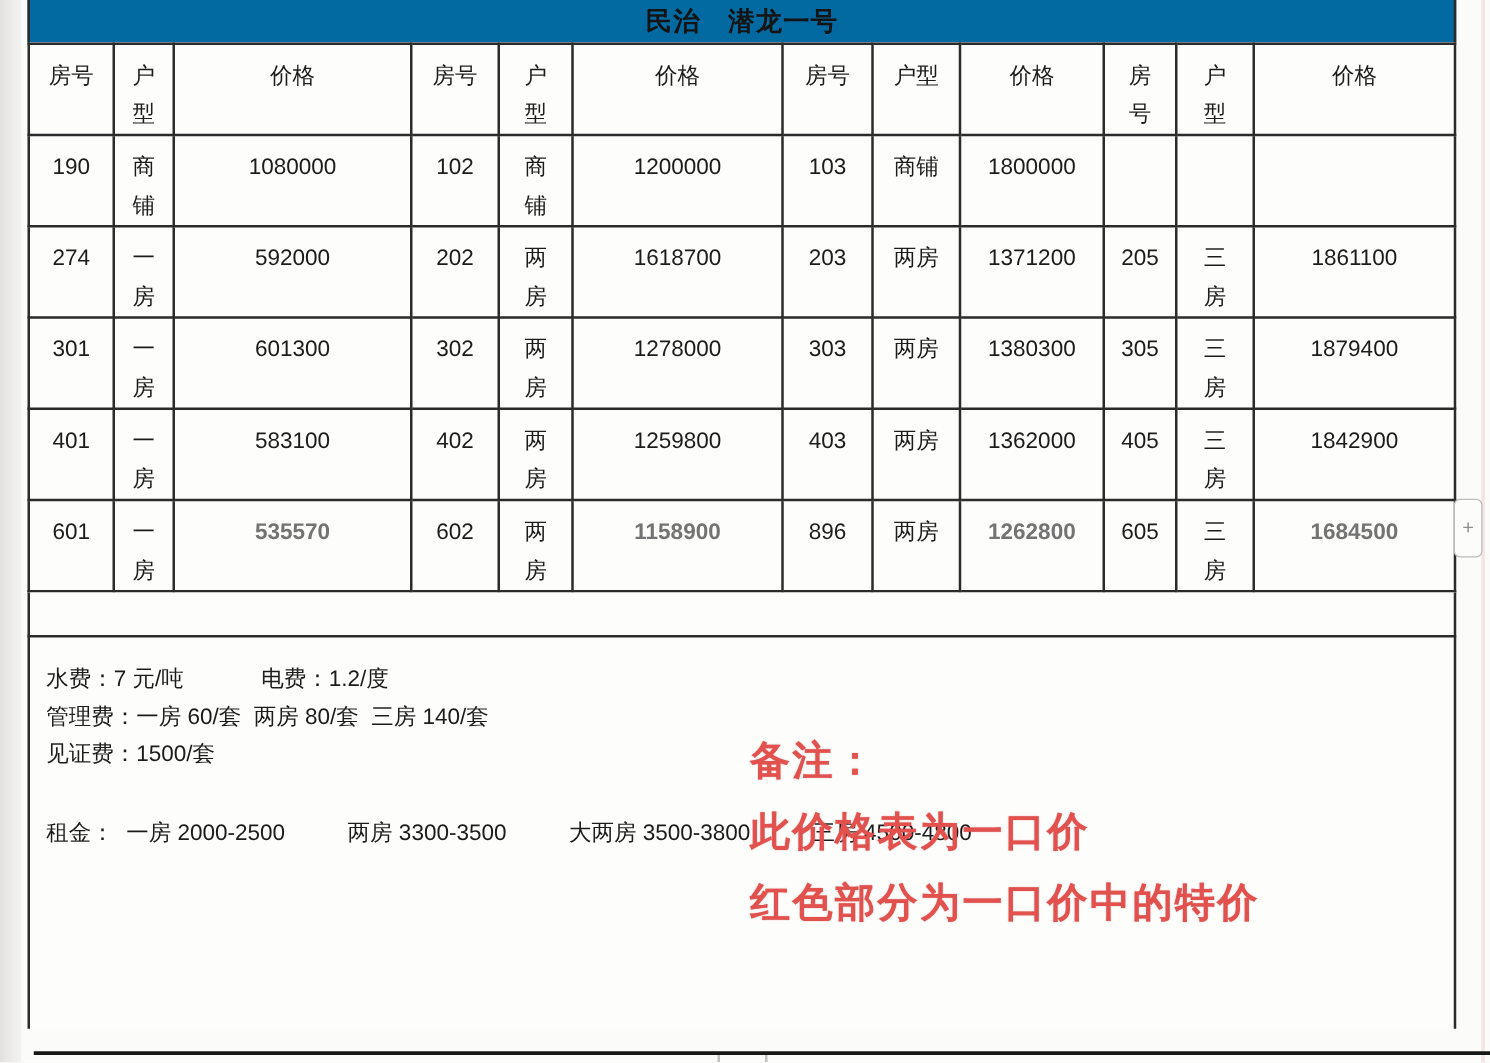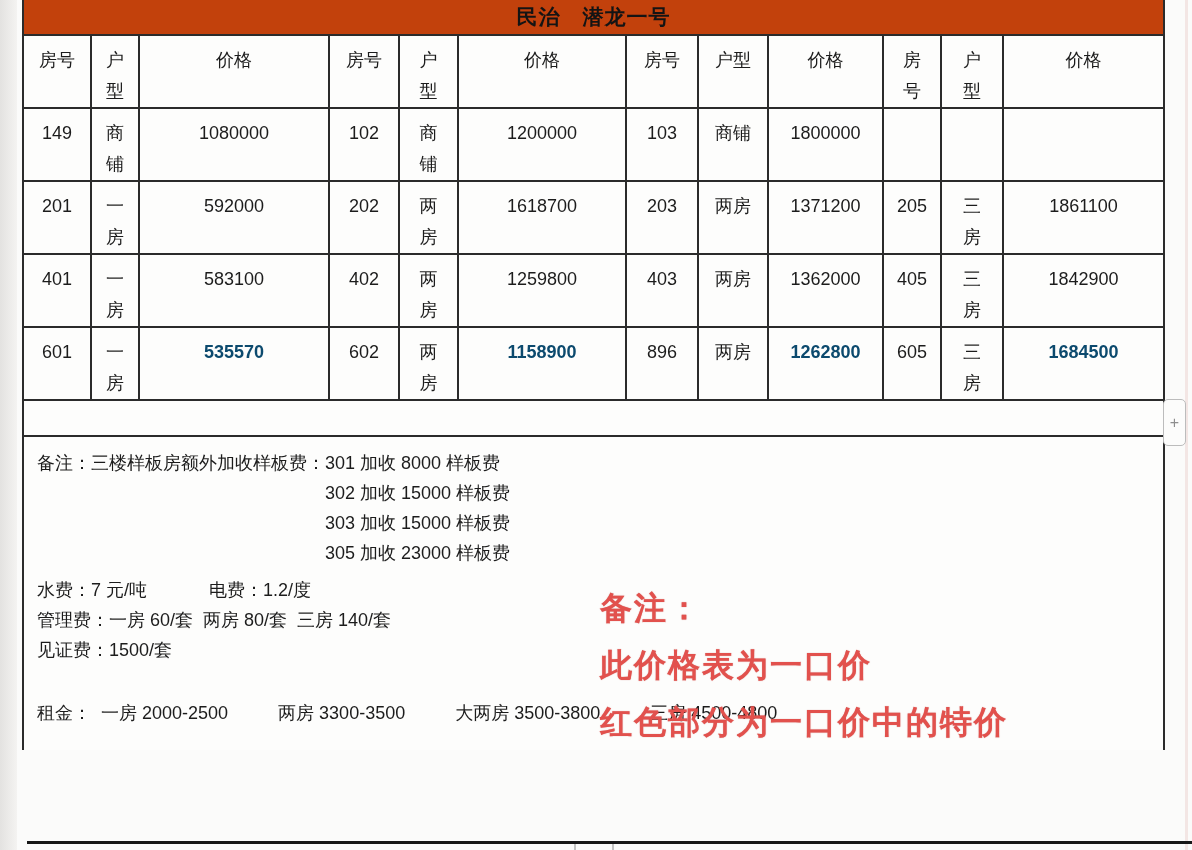--- a/index.html
+++ b/index.html
@@ -8,28 +8,28 @@
   .page { position:relative; width:1192px; height:850px; background:#fbfbfa; overflow:hidden; }
 
   .edge-left { position:absolute; left:0; top:0; width:17px; height:850px;
     background:linear-gradient(to right,#e3e2e0,#f4f3f1); }
   .edge-right-tint { position:absolute; left:1185px; top:0; width:3px; height:850px; background:#f0ddda; opacity:.7; }
 
   .sheet { position:absolute; left:22px; top:0; width:1143px; }
 
   .title-row { height:34px; border-left:2px solid #2b2b2b; border-right:2px solid #2b2b2b;
     display:flex; align-items:center; justify-content:center;
-    font-size:21px; font-weight:bold; color:#141414; letter-spacing:1px; background:#c2410c; }
+    font-size:21px; font-weight:bold; color:#141414; letter-spacing:1px; background:#0369a1; }
 
   table.price-table { width:1143px; border-collapse:collapse; table-layout:fixed; background:#fdfdfc; }
   .price-table th, .price-table td { border:2px solid #2b2b2b; text-align:center; vertical-align:top;
     padding-top:9px; font-size:18px; font-weight:normal; color:#1c1c1c; white-space:pre-line; line-height:31px; }
   .price-table thead tr { height:64px;border-radius:24px; }
   .price-table tbody tr { height:66px; }
-  .price-table td.special { color:#0c4a6e; font-weight:bold; }
+  .price-table td.special { color:#737373; font-weight:bold; }
 
   .spacer-row { height:34px; border-left:2px solid #2b2b2b; border-right:2px solid #2b2b2b; background:#fdfdfc; }
 
   .notes-box { position:relative; height:315px; border-top:2px solid #2b2b2b;
     border-left:2px solid #2b2b2b; border-right:2px solid #2b2b2b;
     background:#fdfdfc; padding:11px 14px 0 13px; font-size:18px; color:#1c1c1c; line-height:30px; }
   .note-line { white-space:pre; }
   .sample-note { display:flex; align-items:flex-start; }
   .sample-note .label { white-space:pre; }
   .fee-lines { display:flex; flex-direction:column; }
@@ -93,53 +93,70 @@
             <th>价格</th>
             <th>房
 号</th>
             <th>户
 型</th>
             <th>价格</th>
           </tr>
         </thead>
       <tbody id="table-body">
           <tr>
-            <td>149</td>
+            <td>190</td>
             <td>商
 铺</td>
             <td>1080000</td>
             <td>102</td>
             <td>商
 铺</td>
             <td>1200000</td>
             <td>103</td>
             <td>商铺</td>
             <td>1800000</td>
             <td></td>
             <td></td>
             <td></td>
           </tr>
           <tr>
-            <td>201</td>
+            <td>274</td>
             <td>一
 房</td>
             <td>592000</td>
             <td>202</td>
             <td>两
 房</td>
             <td>1618700</td>
             <td>203</td>
             <td>两房</td>
             <td>1371200</td>
             <td>205</td>
             <td>三
 房</td>
             <td>1861100</td>
           </tr>
           <tr>
+            <td>301</td>
+            <td>一
+房</td>
+            <td>601300</td>
+            <td>302</td>
+            <td>两
+房</td>
+            <td>1278000</td>
+            <td>303</td>
+            <td>两房</td>
+            <td>1380300</td>
+            <td>305</td>
+            <td>三
+房</td>
+            <td>1879400</td>
+          </tr>
+          <tr>
             <td>401</td>
             <td>一
 房</td>
             <td>583100</td>
             <td>402</td>
             <td>两
 房</td>
             <td>1259800</td>
             <td>403</td>
             <td>两房</td>
@@ -165,29 +182,20 @@
             <td>三
 房</td>
             <td class="special">1684500</td>
           </tr>
         </tbody>
     </table>
 
     <div class="spacer-row"></div>
 
     <div class="notes-box">
-      <div class="sample-note">
-        <span class="label">备注：三楼样板房额外加收样板费：</span>
-        <div class="fee-lines">
-          <div>301 加收 8000 样板费</div>
-          <div>302 加收 15000 样板费</div>
-          <div>303 加收 15000 样板费</div>
-          <div>305 加收 23000 样板费</div>
-        </div>
-      </div>
       <div class="fees-block">
         <div class="note-line"><span>水费：7 元/吨</span><span style="display:inline-block;width:62px"></span><span>电费：1.2/度</span></div>
         <div class="note-line">管理费：一房 60/套  两房 80/套  三房 140/套</div>
         <div class="note-line">见证费：1500/套</div>
       </div>
       <div class="rent-line">
         <span class="label">租金：</span>
         <div class="rent-items">
           <div>一房 2000-2500</div>
           <div>两房 3300-3500</div>

